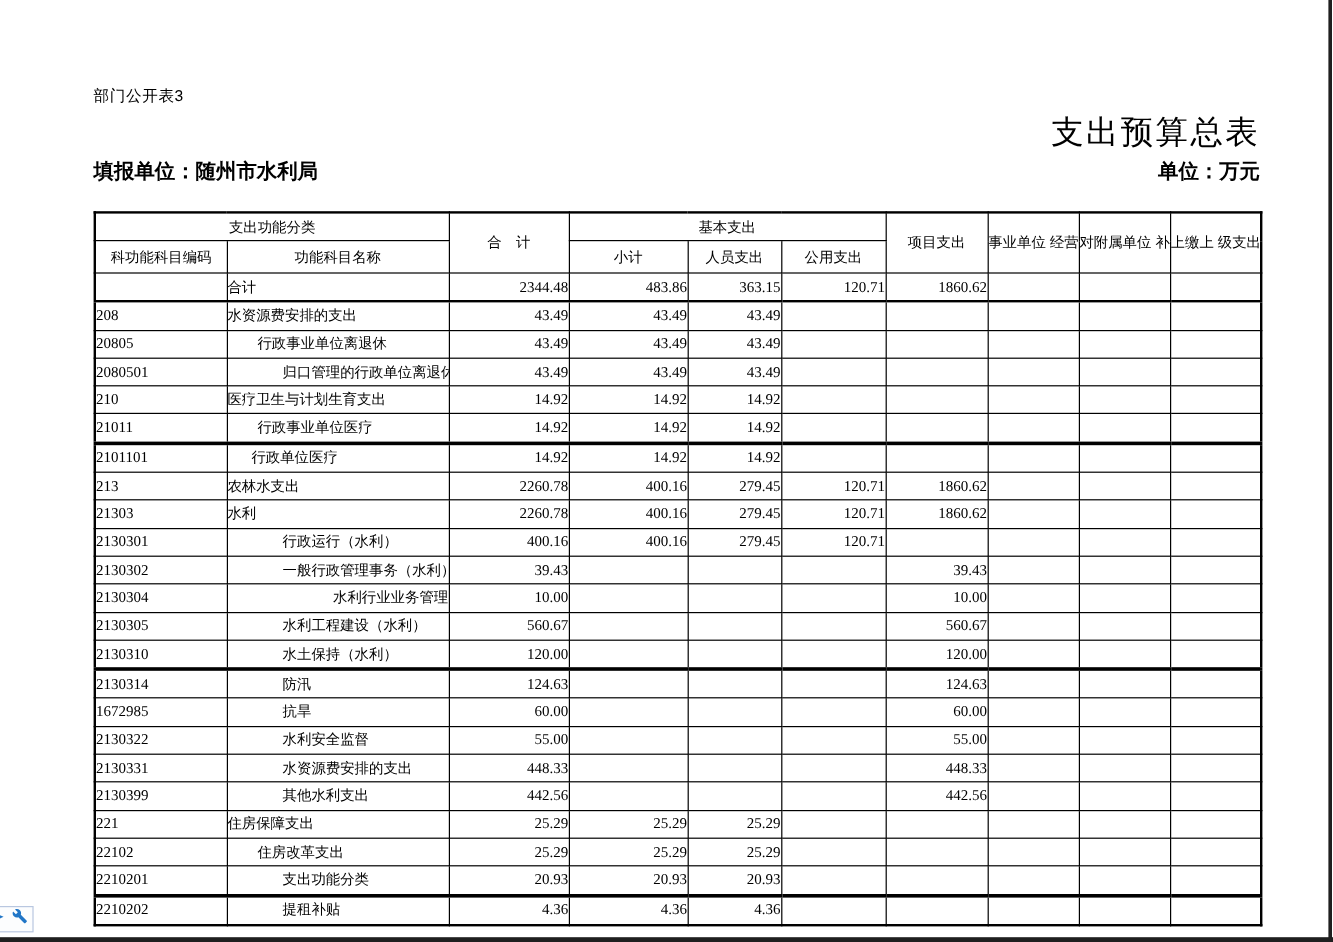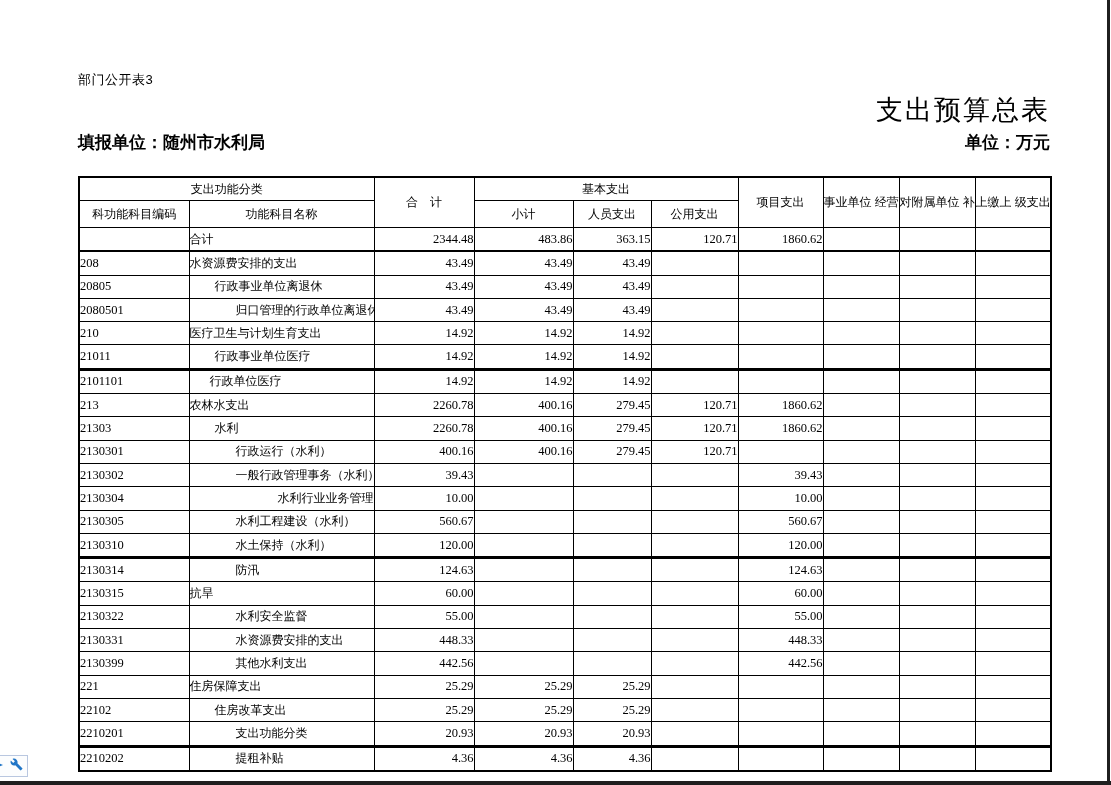--- a/index.html
+++ b/index.html
@@ -197,21 +197,21 @@
         <td class="c-num">400.16</td>
         <td class="c-num">279.45</td>
         <td class="c-num">120.71</td>
         <td class="c-num">1860.62</td>
         <td class="c-num"></td>
         <td class="c-num"></td>
         <td class="c-num"></td>
       </tr>
       <tr>
         <td class="c-code">21303</td>
-        <td class="c-name" style="padding-left: 25px;">水利</td>
+        <td class="c-name" style="">水利</td>
         <td class="c-num">2260.78</td>
         <td class="c-num">400.16</td>
         <td class="c-num">279.45</td>
         <td class="c-num">120.71</td>
         <td class="c-num">1860.62</td>
         <td class="c-num"></td>
         <td class="c-num"></td>
         <td class="c-num"></td>
       </tr>
       <tr>
@@ -280,22 +280,22 @@
         <td class="c-num">124.63</td>
         <td class="c-num"></td>
         <td class="c-num"></td>
         <td class="c-num"></td>
         <td class="c-num">124.63</td>
         <td class="c-num"></td>
         <td class="c-num"></td>
         <td class="c-num"></td>
       </tr>
       <tr>
-        <td class="c-code">2130315</td>
-        <td class="c-name" style="">抗旱</td>
+        <td class="c-code">1672985</td>
+        <td class="c-name" style="padding-left: 46px;">抗旱</td>
         <td class="c-num">60.00</td>
         <td class="c-num"></td>
         <td class="c-num"></td>
         <td class="c-num"></td>
         <td class="c-num">60.00</td>
         <td class="c-num"></td>
         <td class="c-num"></td>
         <td class="c-num"></td>
       </tr>
       <tr>

